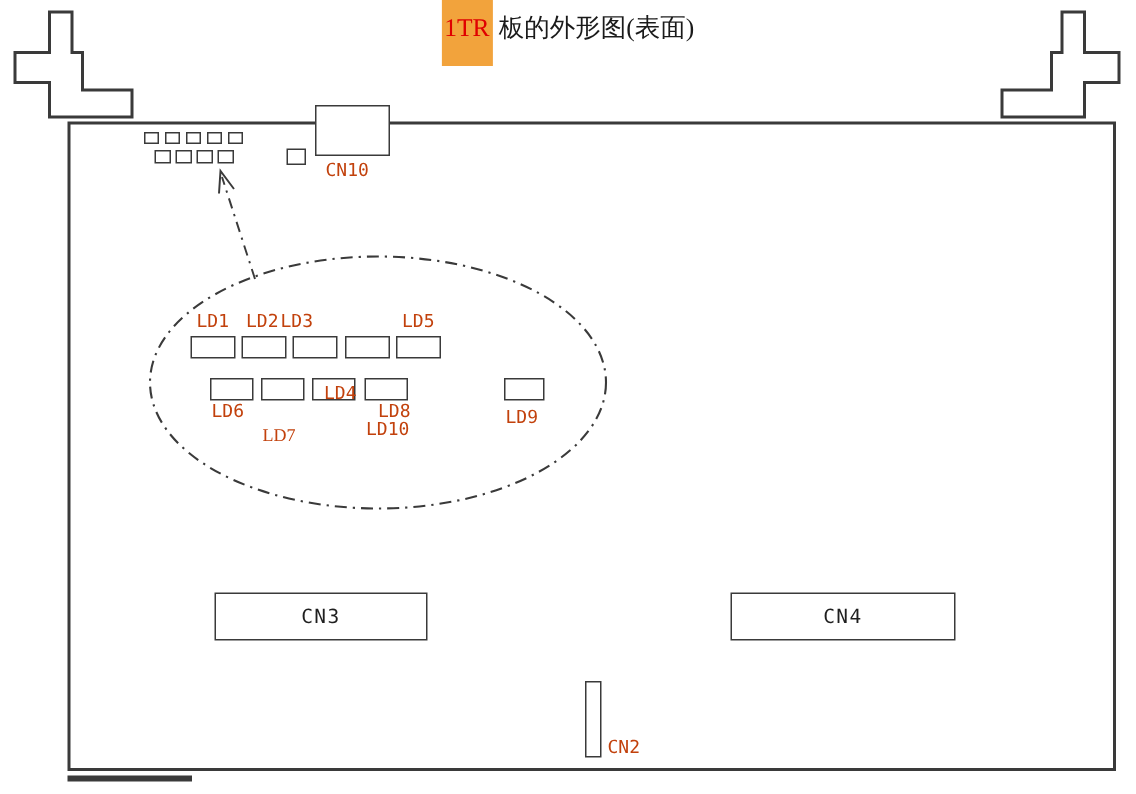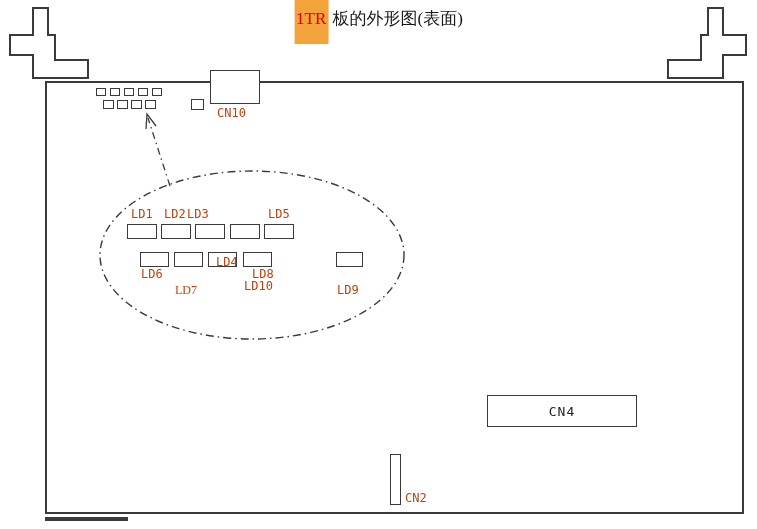--- a/index.html
+++ b/index.html
@@ -95,22 +95,25 @@
   <div class="box" style="left:140px; top:252px; width:29px; height:15px;"></div>
   <div class="box" style="left:174px; top:252px; width:29px; height:15px;"></div>
   <div class="box" style="left:208px; top:252px; width:29px; height:15px;"></div>
   <div class="box" style="left:243px; top:252px; width:29px; height:15px;"></div>
   <div class="box" style="left:336px; top:252px; width:27px; height:15px;"></div>
 
   <div class="lbl" style="left:141px; top:268px;">LD6</div>
   <div class="lbl" style="left:175px; top:284px;font-family:Liberation Serif, serif;">LD7</div>
   <div class="lbl" style="left:209px; top:268px;margin-left:43px;">LD8</div>
   <div class="lbl" style="left:244px; top:268px;margin-top:12px;">LD10</div>
-  <div class="lbl" style="left:337px; top:284px;">LD9</div>
+  <div class="lbl" style="left:337px; top:272px;">LD9</div>
 
+  <div class="box conn" style="left:143px; top:395px; width:142px; height:32px;">
+    <span class="conn-lbl">CN3</span>
+  </div>
   <div class="box conn" style="left:487px; top:395px; width:150px; height:32px;">
     <span class="conn-lbl">CN4</span>
   </div>
 
   <div class="box" style="left:390px; top:454px; width:11px; height:51px;"></div>
   <div class="lbl" style="left:405px; top:492px;">CN2</div>
 
 </div>
 
 </body></html>

